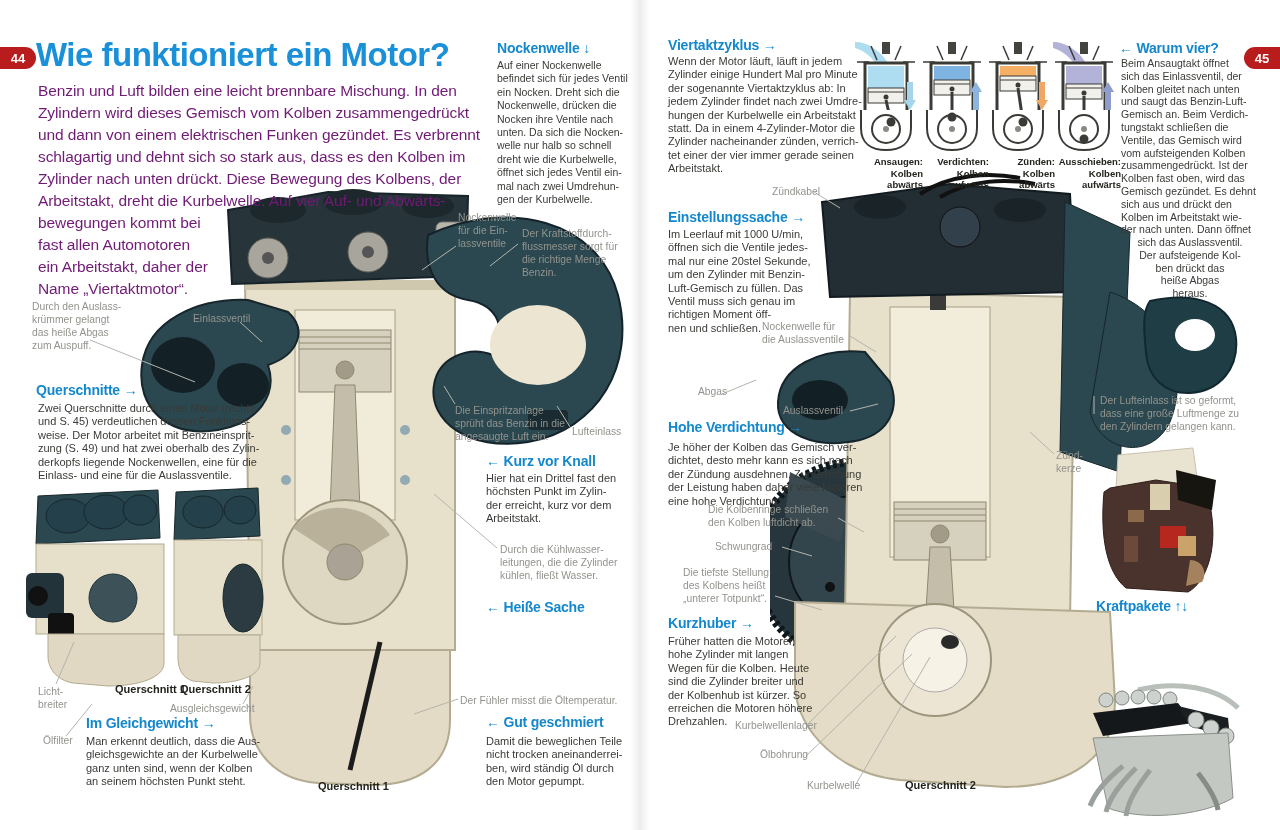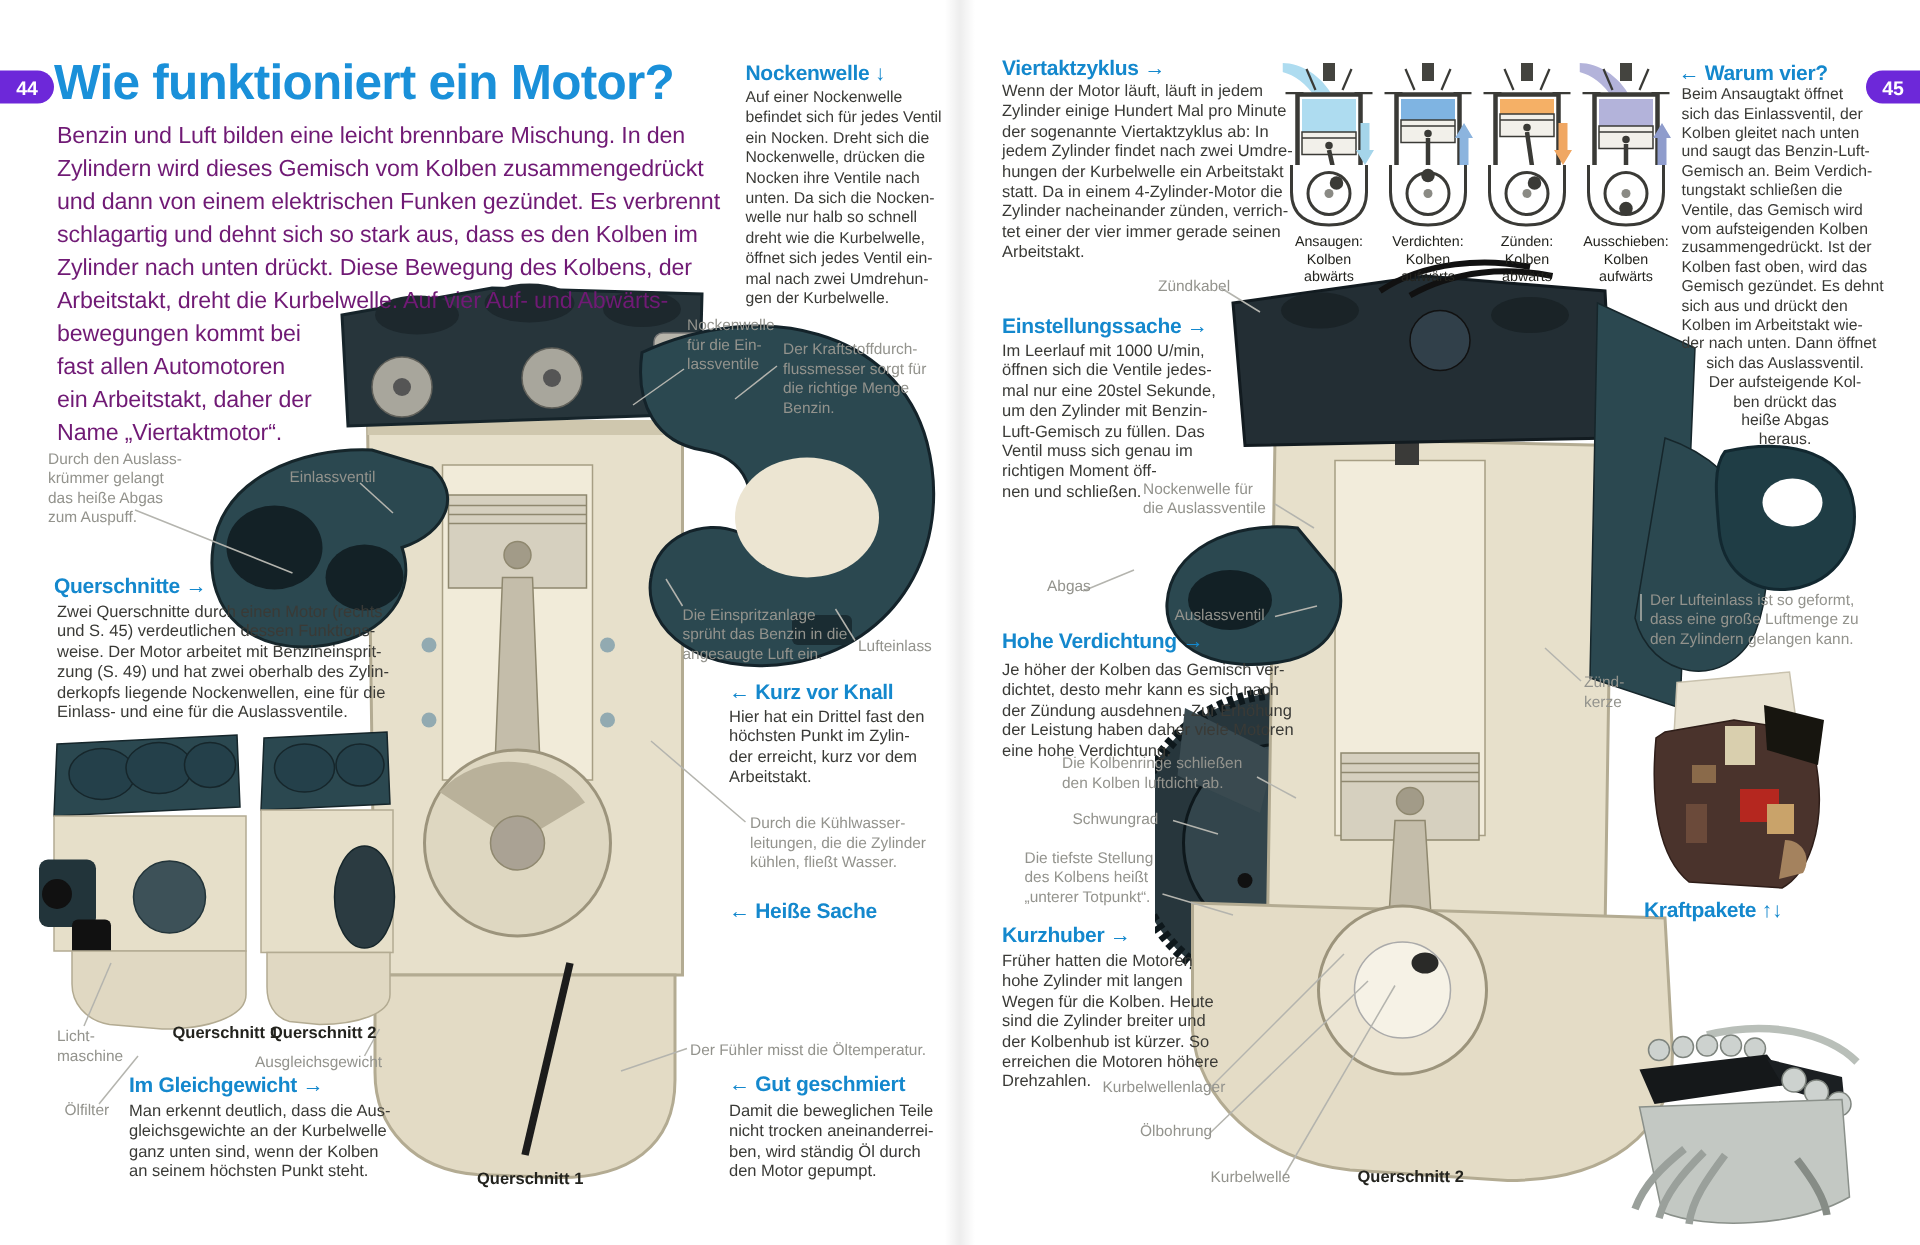--- a/index.html
+++ b/index.html
@@ -4,22 +4,22 @@
 <style>
   html,body{margin:0;padding:0;background:#ffffff;font-family:"Liberation Sans",sans-serif;}
   .spread{position:relative;width:1280px;height:830px;background:#fff;overflow:hidden;}
   .abs{position:absolute;}
   .title{position:absolute;font-weight:bold;font-size:33px;letter-spacing:-0.5px;color:#1a90d9;white-space:nowrap;}
   .intro{position:absolute;font-weight:normal;font-size:15.5px;color:#701a75;line-height:22px;white-space:pre-line;letter-spacing:-0.1px;}
   .sec-h{position:absolute;font-weight:bold;font-size:14px;color:#1488cd;letter-spacing:-0.2px;white-space:nowrap;}
   .sec-b{position:absolute;font-size:11px;color:#3a3a36;line-height:13.4px;white-space:pre-line;}
   .glab{position:absolute;font-size:10.3px;color:#93938d;line-height:13px;white-space:pre-line;}
   .blab{position:absolute;font-size:11px;font-weight:bold;color:#23231e;white-space:nowrap;}
-  .stroke-lab{position:absolute;width:74px;text-align:center;font-size:9.5px;font-weight:normal;color:#23231e;line-height:11.5px;white-space:pre-line;}
-  .badge{position:absolute;background:#6d28d9;color:#fff;font-weight:bold;font-size:13px;width:36px;height:22px;display:flex;align-items:center;justify-content:center;z-index:5;}
+  .stroke-lab{position:absolute;width:74px;text-align:right;font-size:9.5px;font-weight:bold;color:#23231e;line-height:11.5px;white-space:pre-line;}
+  .badge{position:absolute;background:#b91c1c;color:#fff;font-weight:bold;font-size:13px;width:36px;height:22px;display:flex;align-items:center;justify-content:center;z-index:5;}
   .badge-l{border-radius:0 11px 11px 0;}
   .badge-r{border-radius:11px 0 0 11px;}
   .gutter{position:absolute;left:630px;top:0;width:20px;height:830px;background:linear-gradient(90deg,rgba(0,0,0,0) 0%,rgba(0,0,0,0.07) 50%,rgba(0,0,0,0) 100%);z-index:4;}
   .txt{z-index:3;}
   svg.art{z-index:1;}
   svg.leaders{z-index:2;pointer-events:none;}
 </style>
 </head>
 <body>
 
@@ -377,21 +377,21 @@
 Benzin.</div>
   <div class="glab txt" style="left:455px;top:404px">Die Einspritzanlage
 sprüht das Benzin in die
 angesaugte Luft ein.</div>
   <div class="glab txt" style="left:572px;top:425px">Lufteinlass</div>
   <div class="glab txt" style="left:500px;top:543px">Durch die Kühlwasser-
 leitungen, die die Zylinder
 kühlen, fließt Wasser.</div>
   <div class="glab txt" style="left:460px;top:694px">Der Fühler misst die Öltemperatur.</div>
   <div class="glab txt" style="left:38px;top:685px">Licht-
-maschine</div>
+breiter</div>
   <div class="glab txt" style="left:43px;top:734px">Ölfilter</div>
   <div class="glab txt" style="left:170px;top:702px">Ausgleichsgewicht</div>
   <div class="blab txt" style="left:115px;top:683px">Querschnitt 1</div>
   <div class="blab txt" style="left:180px;top:683px">Querschnitt 2</div>
   <div class="blab txt" style="left:318px;top:780px">Querschnitt 1</div>
 
   <div class="sec-h txt" style="left:668px;top:37px">Viertaktzyklus →</div>
   <div class="sec-b txt" style="left:668px;top:55px;width:208px">Wenn der Motor läuft, läuft in jedem
 Zylinder einige Hundert Mal pro Minute
 der sogenannte Viertaktzyklus ab: In

